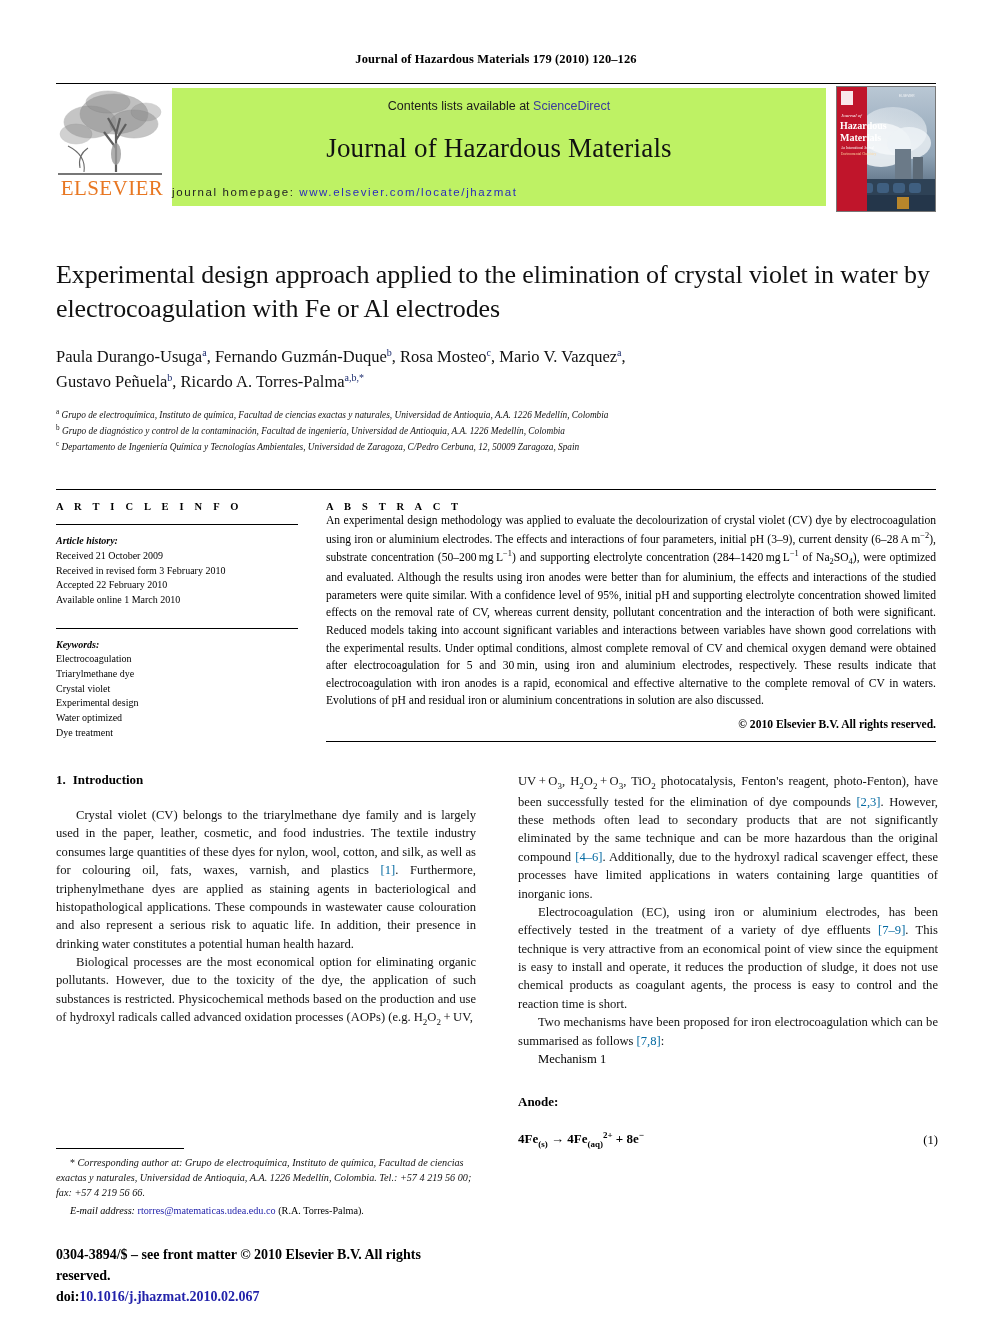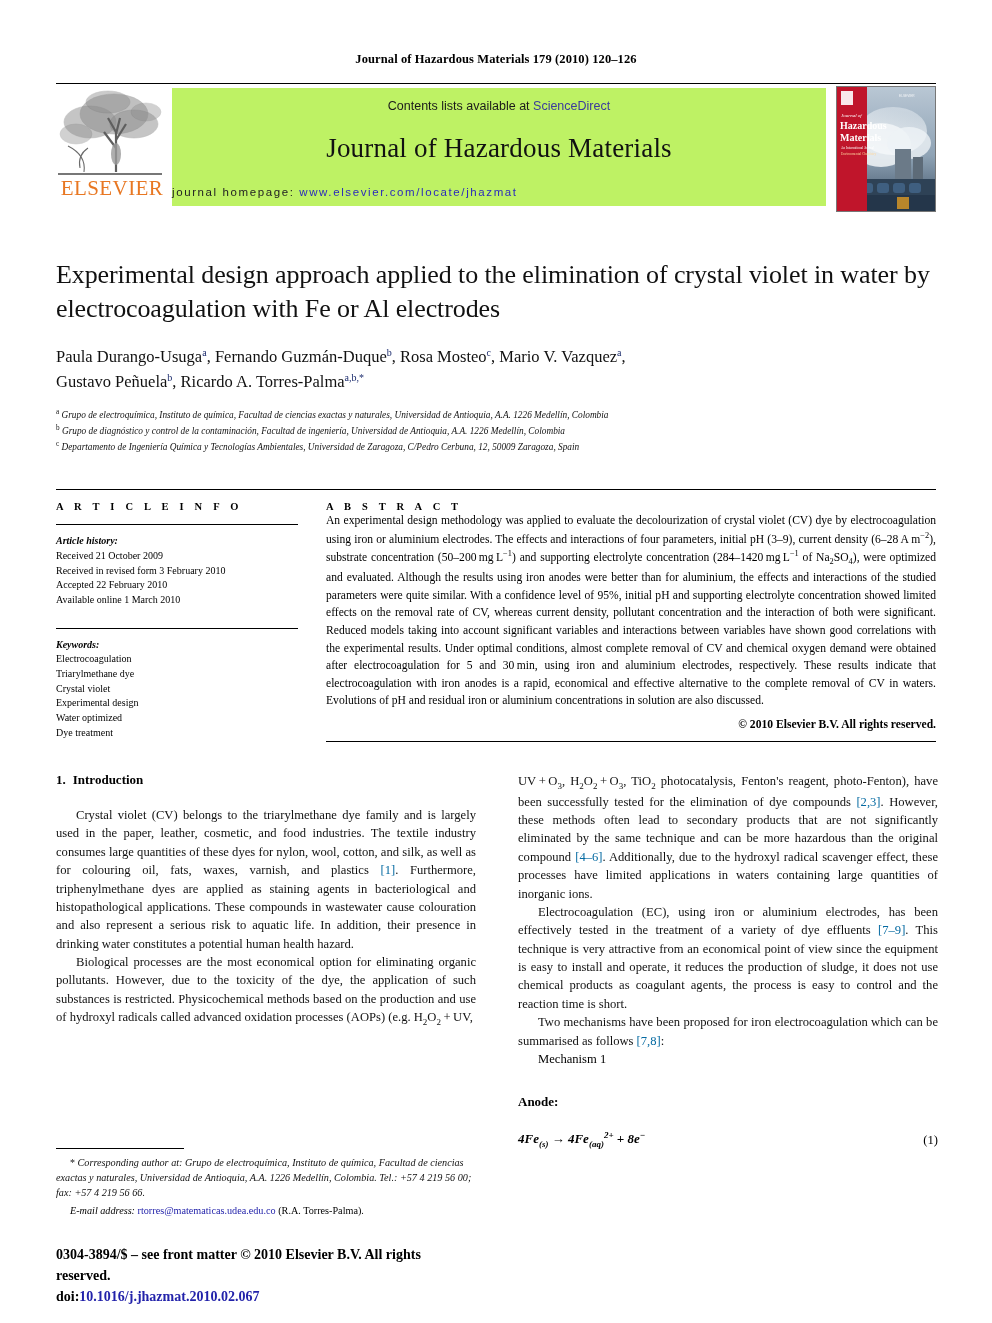--- a/index.html
+++ b/index.html
@@ -203,21 +203,21 @@
     font-weight: bold;
     margin-top: 26px;
   }
   .eq-row {
     display: flex;
     align-items: baseline;
     margin-top: 20px;
     font-size: 13px;
     font-weight: bold;
   }
-  .eq-body { flex: 1 1 auto; font-style: italic; }
+  .eq-body { flex: 1 1 auto; }
   .eq-body sub { font-size: 9px; vertical-align: sub; font-weight: bold; }
   .eq-body sup { font-size: 9px; vertical-align: super; font-weight: bold; }
   .eq-num { font-weight: normal; font-size: 12.6px; }
 
   
   .footnote {
     position: absolute;
     left: 56px;
     top: 1148px;
     width: 420px;

